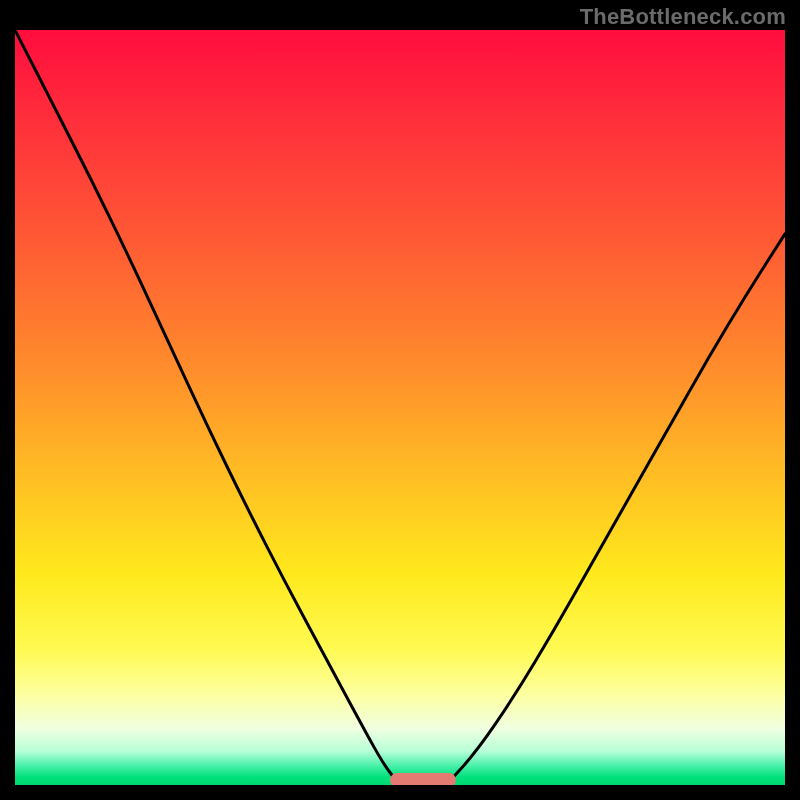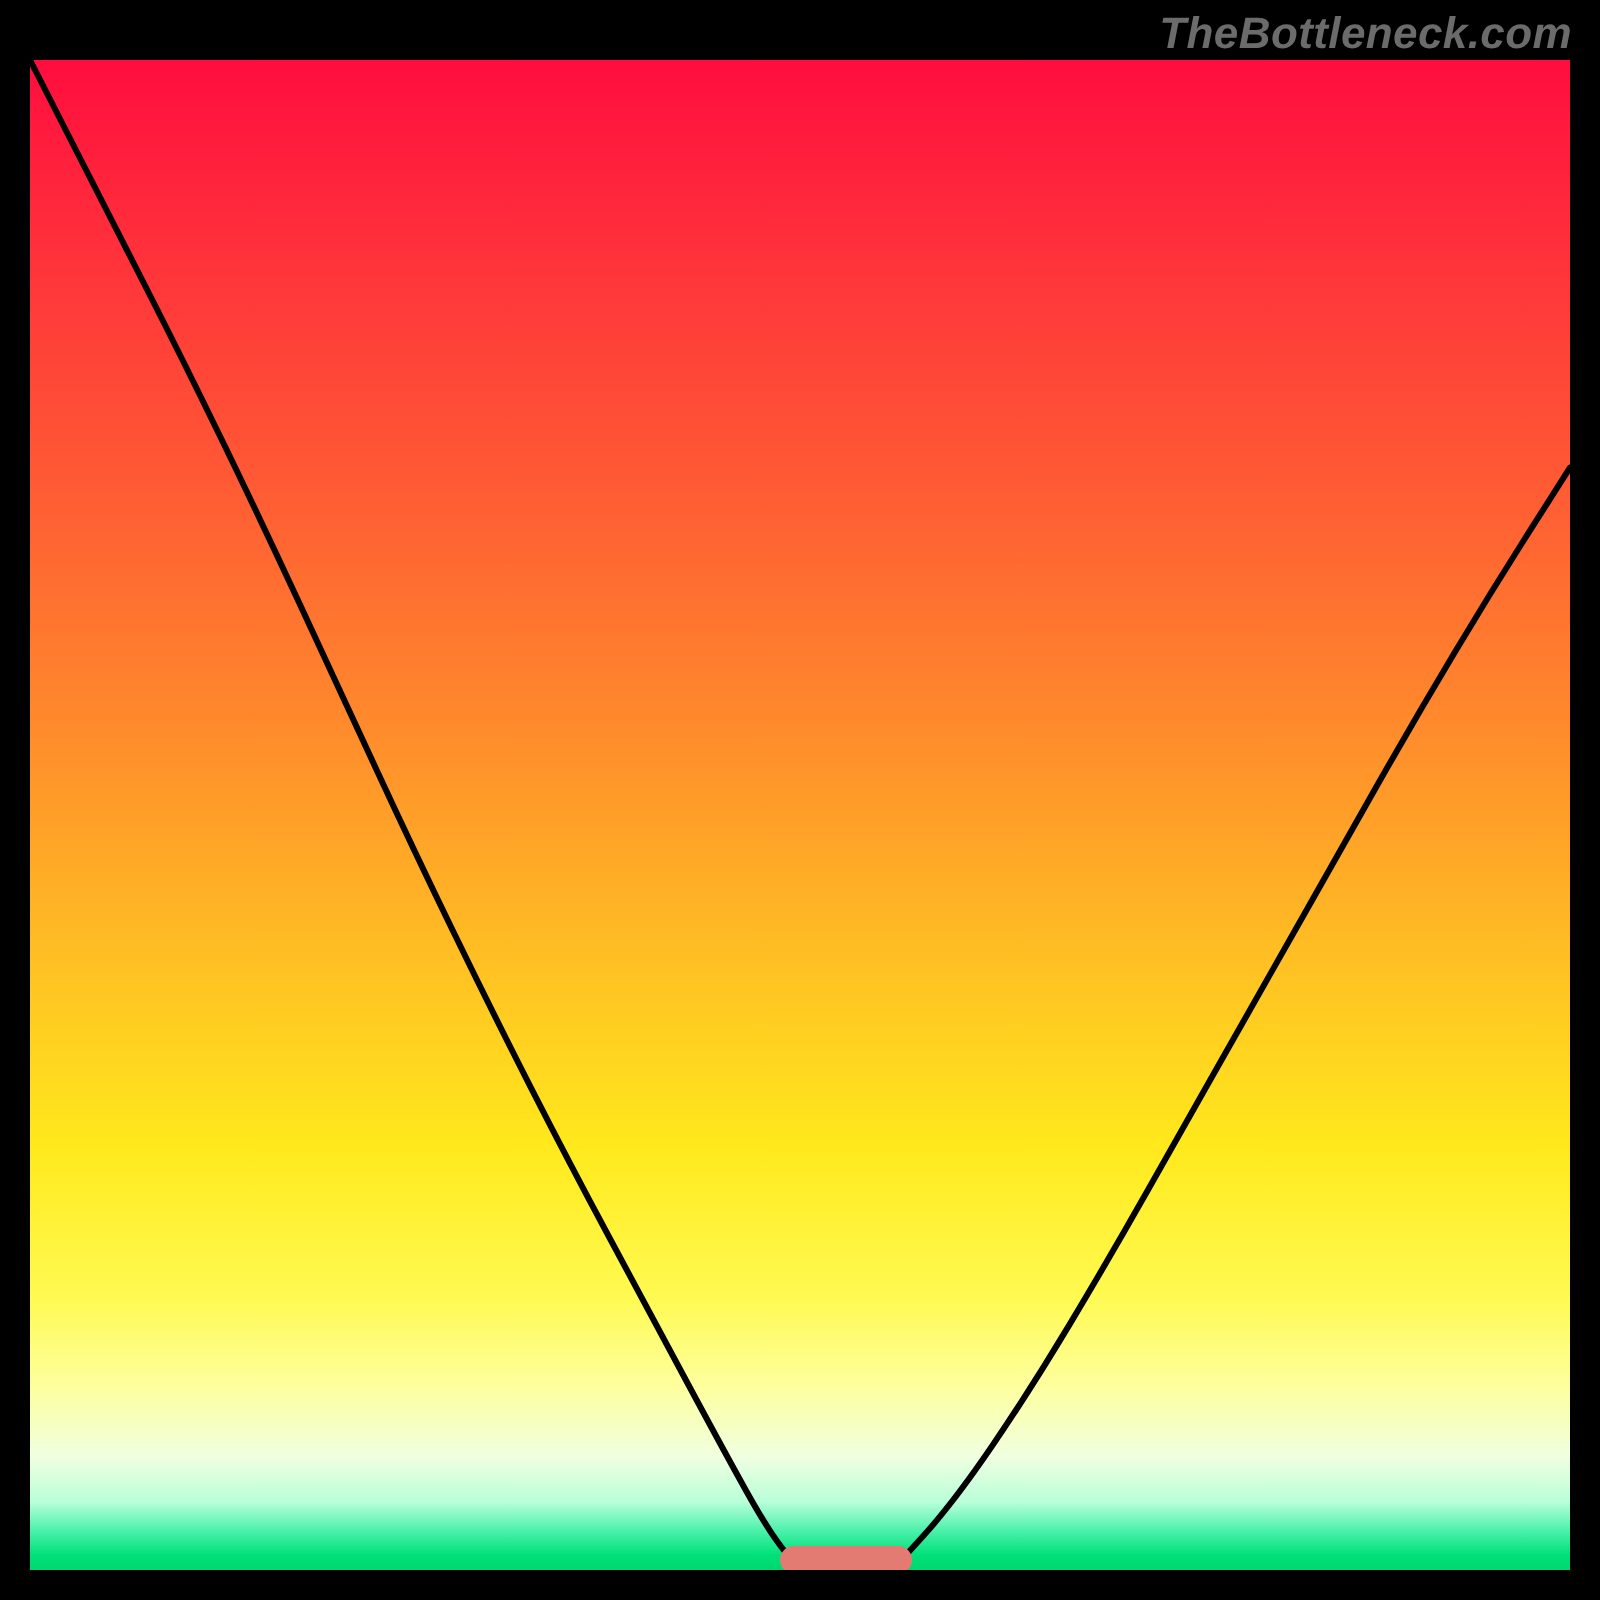--- a/index.html
+++ b/index.html
@@ -9,21 +9,20 @@
     height: 800px;
     background: #000;
     font-family: Arial, Helvetica, sans-serif;
     overflow: hidden;
   }
   .frame {
     position: relative;
     width: 800px;
     height: 592px;
     background: #000;
-    font-style: italic;
   }
   .watermark {
     position: absolute;
     top: 4px;
     right: 14px;
     color: #6b6b6b;
     font-size: 22px;
     font-weight: 600;
     letter-spacing: 0.2px;
     z-index: 50;

